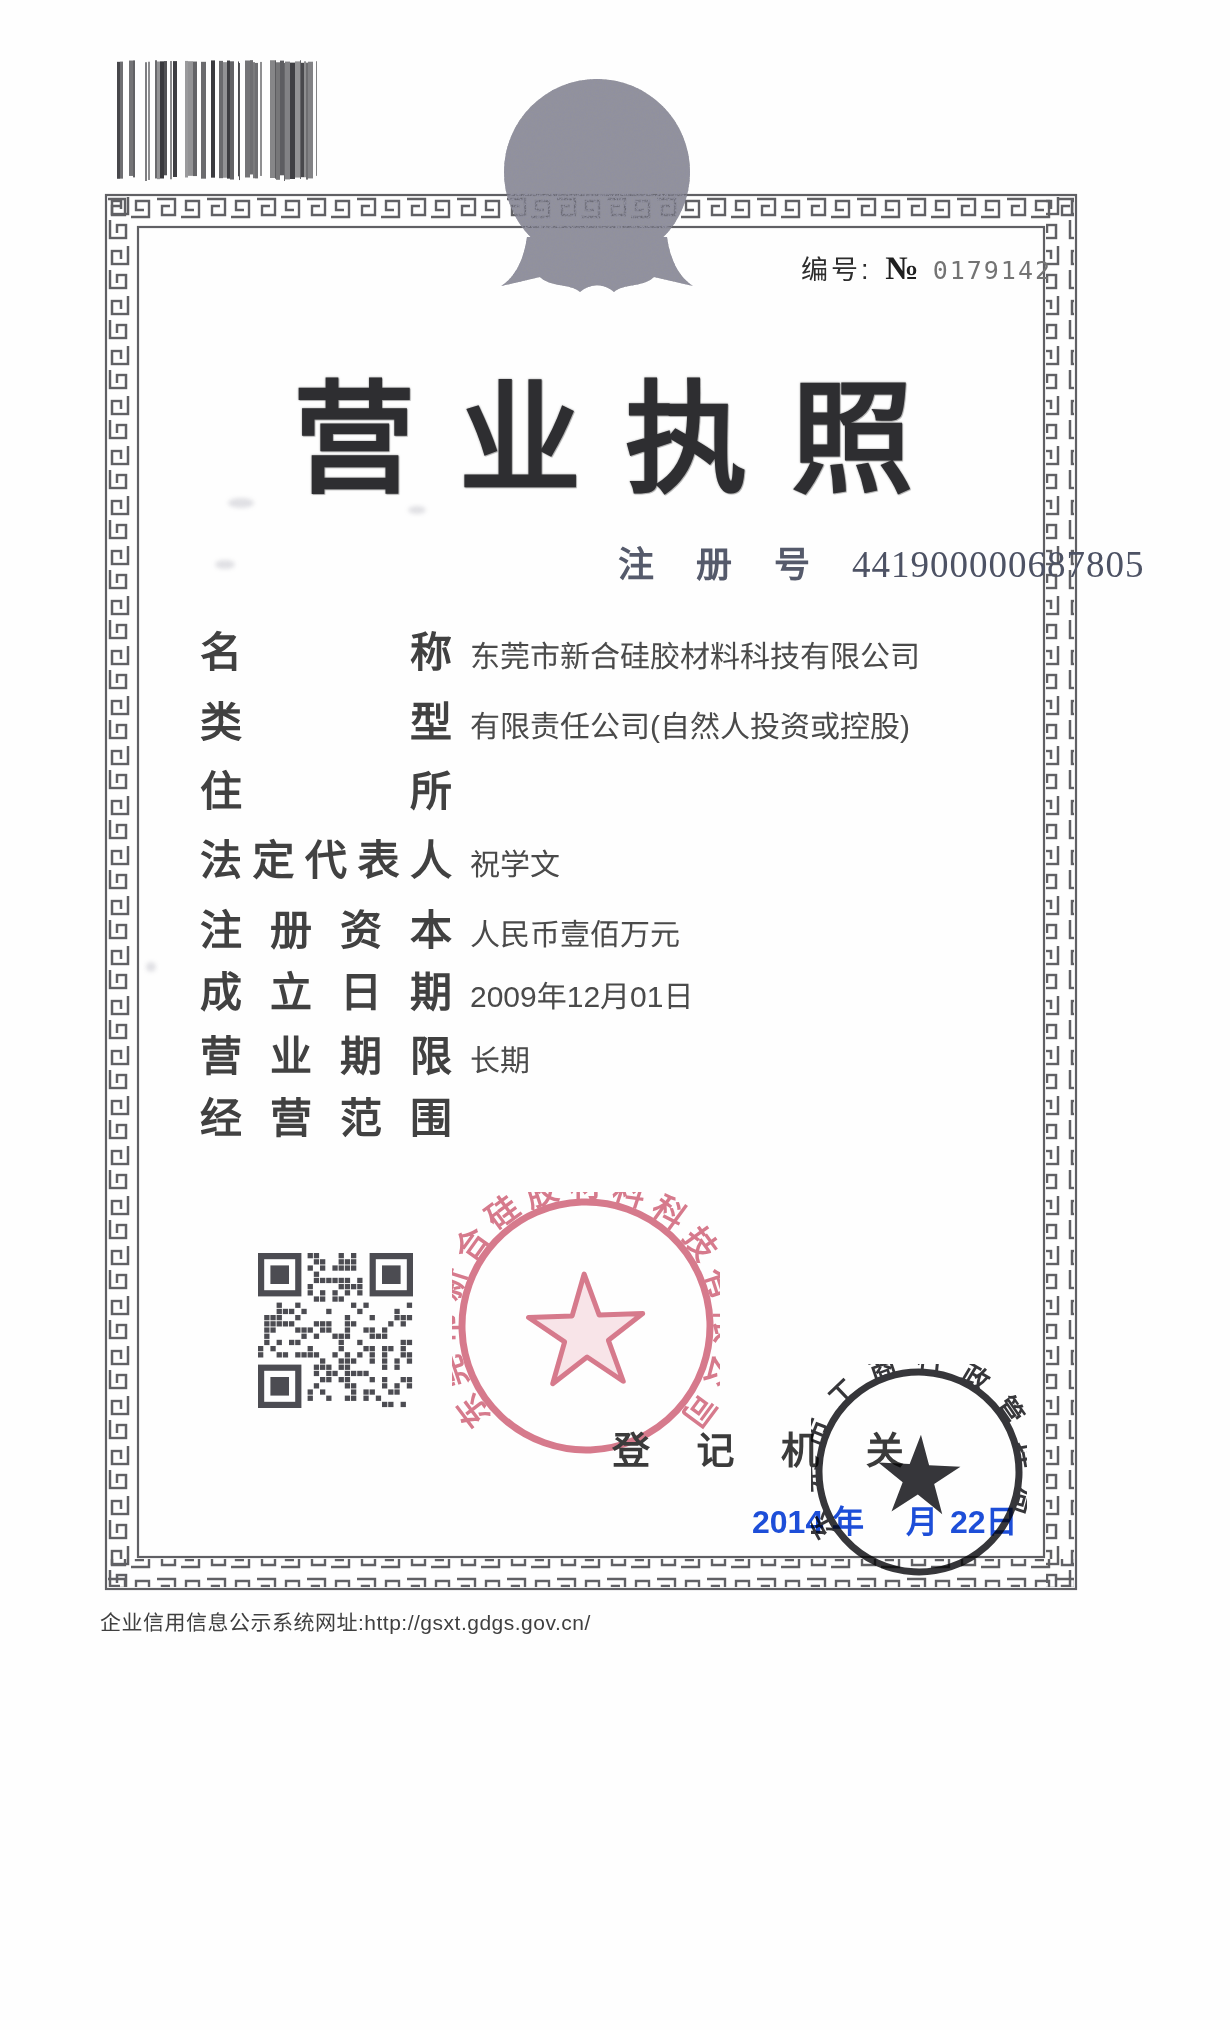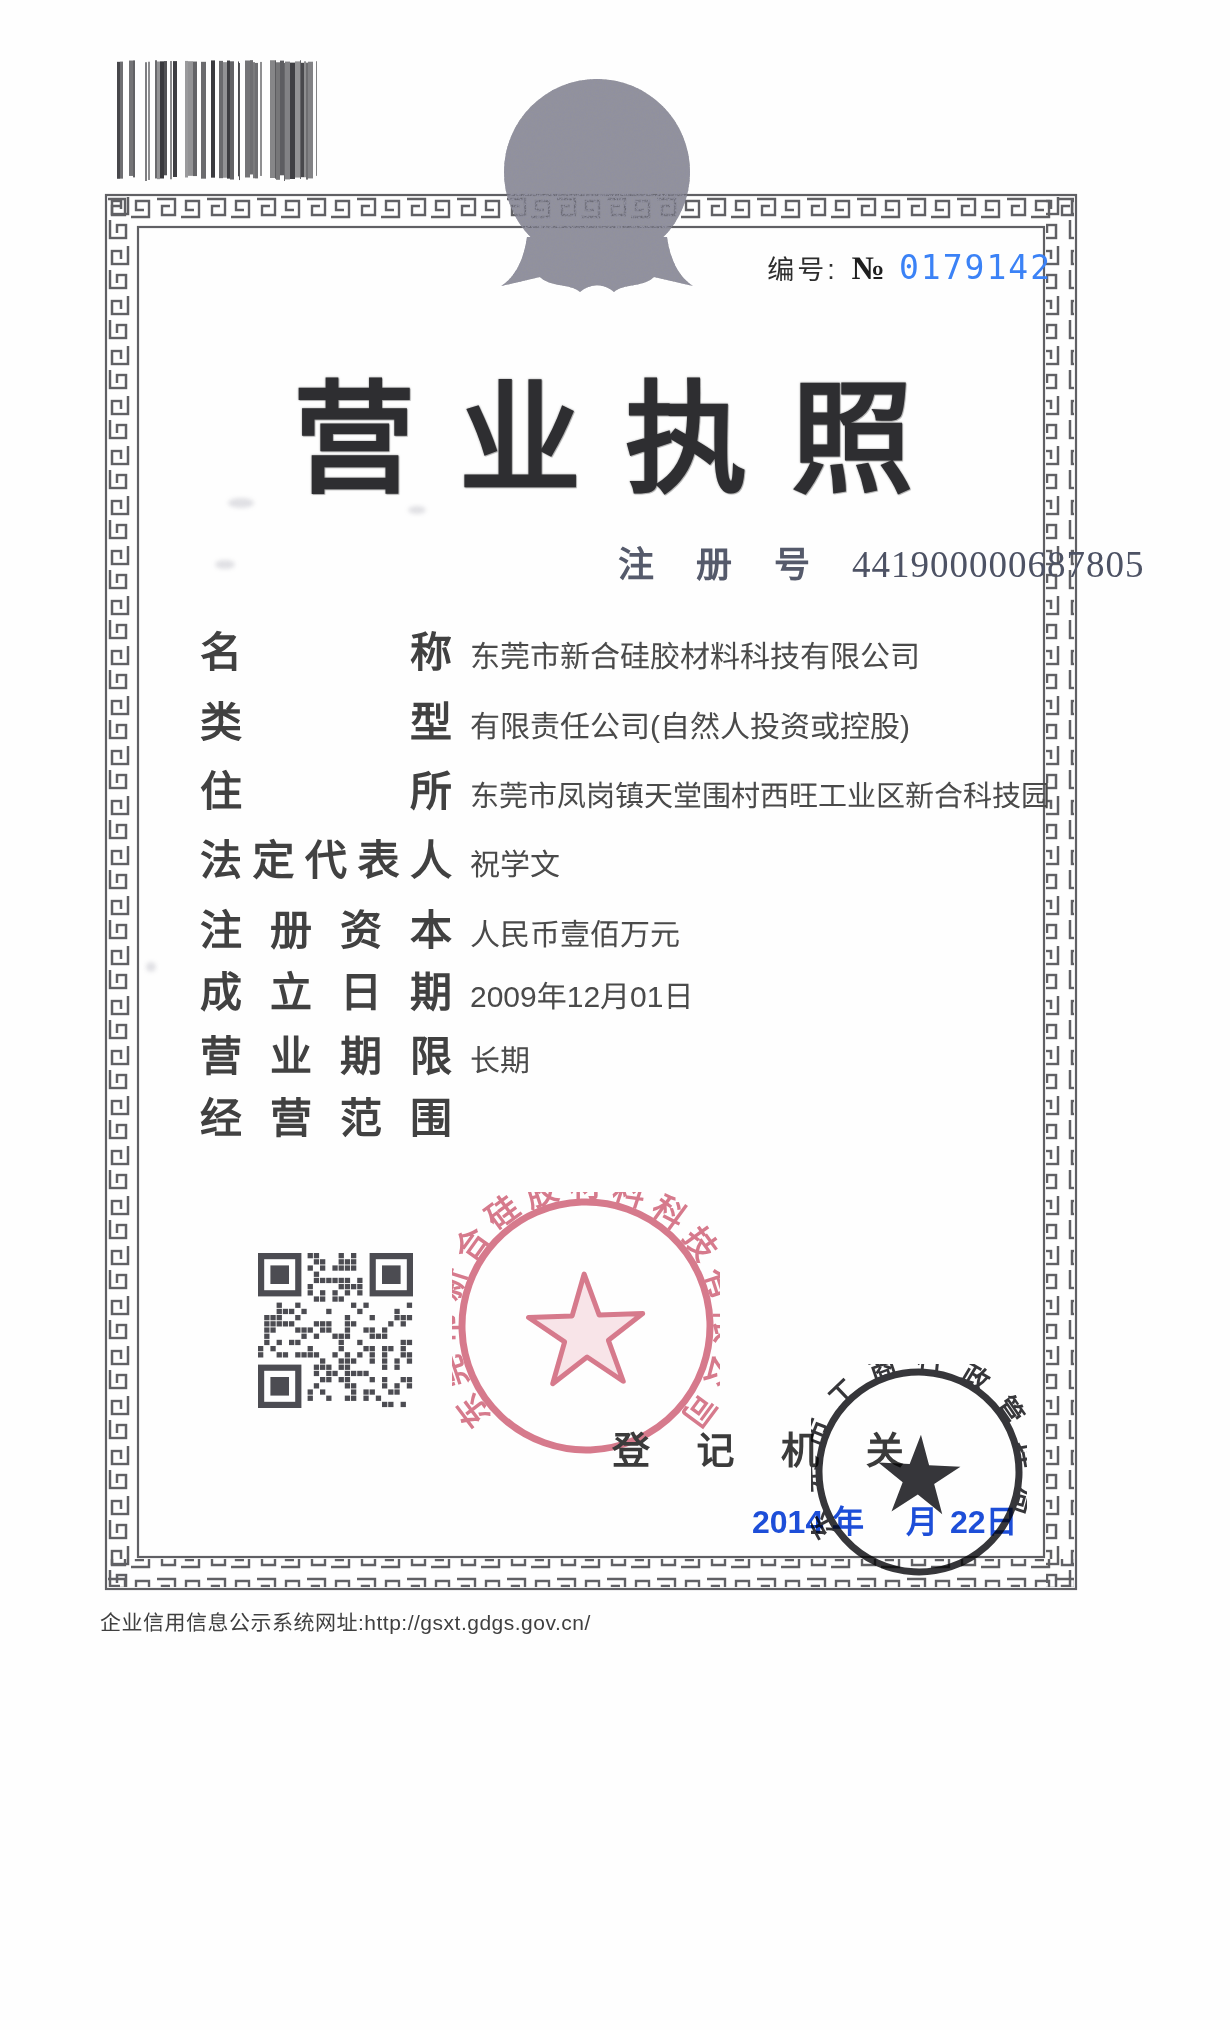--- a/index.html
+++ b/index.html
@@ -4,21 +4,21 @@
 <style>
   html,body{margin:0;padding:0;background:#ffffff;}
   .sheet{position:relative;width:1230px;height:2030px;background:#fefefe;overflow:hidden;
          font-family:"Liberation Sans",sans-serif;color:#333;}
   .abs{position:absolute;}
 
   
   .serial{top:248px;right:178px;display:flex;align-items:baseline;gap:14px;}
   .serial .lab{font-size:27px;color:#2d2d2d;letter-spacing:3px;}
   .serial .sym{font-size:33px;font-weight:bold;font-family:"Liberation Serif",serif;color:#1f1f1f;}
-  .serial .num{font-size:33px;font-family:"DejaVu Sans Mono",monospace;color:#3b82f6;letter-spacing:2px;}
+  .serial .num{font-size:25px;font-family:"DejaVu Sans Mono",monospace;color:#737373;letter-spacing:2px;}
 
   
   .doc-title{top:340px;left:104px;width:974px;text-align:center;font-size:122px;font-weight:900;
              letter-spacing:44px;padding-left:68px;box-sizing:border-box;color:#2e2e31;
              text-shadow:0 0 2px rgba(40,40,40,.55), 1px 1px 0 rgba(40,40,40,.25);
              filter:blur(.3px);white-space:nowrap;}
 
   
   .regline{top:535px;left:618px;display:flex;align-items:baseline;}
   .regline .lab{font-size:36px;letter-spacing:16px;color:#555a6b;font-weight:600;}
@@ -173,21 +173,20 @@
         <span>型</span>
     </div>
     <div class="val">有限责任公司(自然人投资或控股)</div>
   </div>
 
   <div class="row" style="top:757px">
     <div class="lab">
       <span>住</span>
         <span>所</span>
     </div>
-    <div class="val" style="font-size:29px">东莞市凤岗镇天堂围村西旺工业区新合科技园</div>
   </div>
 
   <div class="row" style="top:826px">
     <div class="lab">
       <span>法</span>
         <span>定</span>
         <span>代</span>
         <span>表</span>
         <span>人</span>
     </div>

